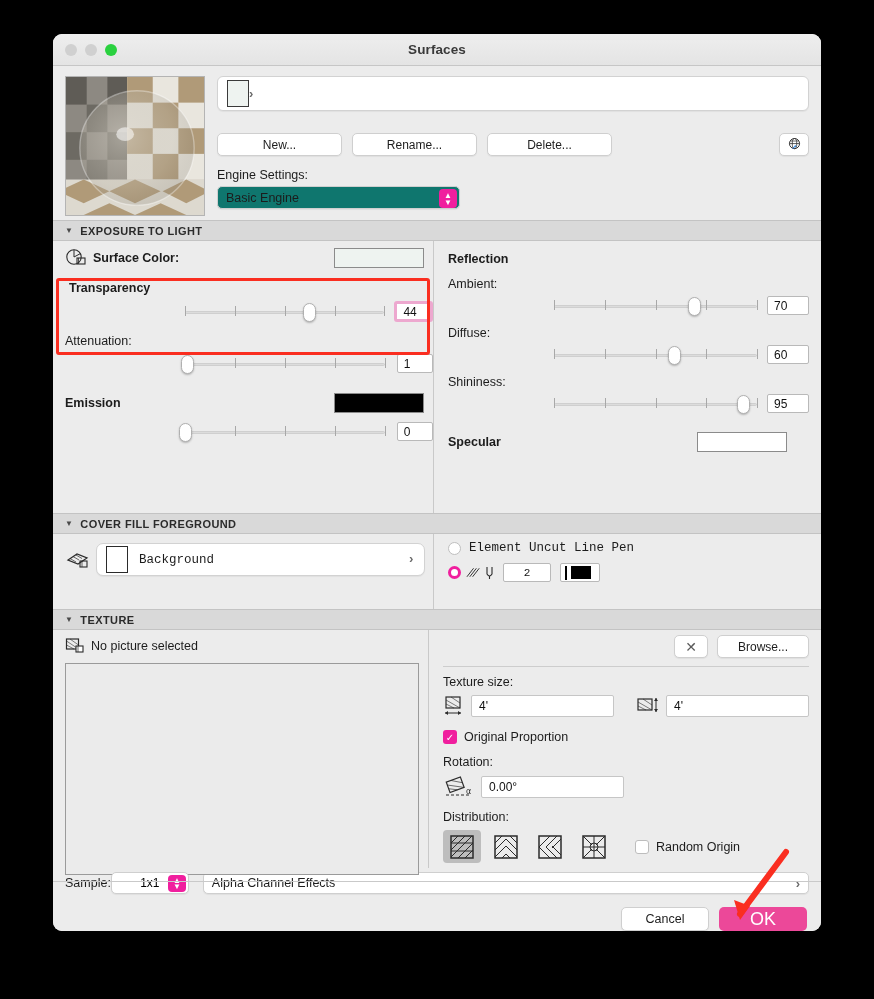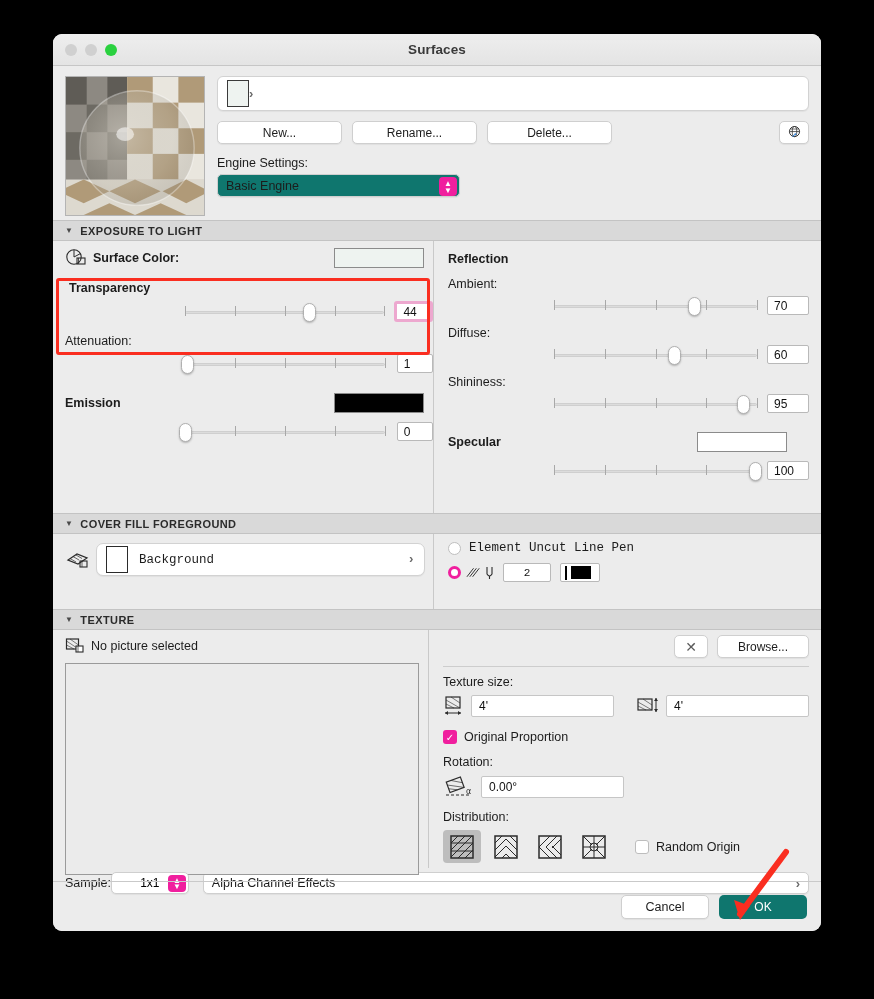--- a/index.html
+++ b/index.html
@@ -57,21 +57,21 @@
     display: flex; align-items: center;
     padding: 0 9px; box-shadow: 0 1px 1px rgba(0,0,0,.05);
   }
   .combo .swatch {
     width: 22px; height: 27px; background: #eef3f0;
     border: 1.4px solid #3a3a3a; flex: 0 0 22px;
   }
   .combo .ctext { margin-left: 11px; font-size: 12.5px; color: #1c1c1c; flex:1; }
   .chev { color: #6a6a6a; font-size: 13px; font-weight: bold; }
 
-  .btnrow { display: flex; margin-top: 10px; align-items: center; }
+  .btnrow { display: flex; margin-top: 22px; align-items: center; }
   .pbtn {
     height: 23px; background: #fff; border: 1px solid #cfcfcf;
     border-radius: 5px; font-size: 12px; color: #1d1d1d;
     display: flex; align-items: center; justify-content: center;
     box-shadow: 0 1px 1px rgba(0,0,0,.06);
     width: 125px; margin-right: 10px;
   }
   .globebtn {
     margin-left: auto; width: 30px; height: 23px; background: #fff;
     border: 1px solid #cfcfcf; border-radius: 5px;
@@ -175,28 +175,28 @@
   .samplepop .stepper{position:absolute;right:2px;top:2px;width:18px;height:17px;
     background:#f01f9e;border-radius:4px;display:flex;flex-direction:column;
     align-items:center;justify-content:center;color:#fff;font-size:8px;line-height:6px;}
   .alpha{
     flex:1;height:22px;background:#fff;border:1px solid #cfcfcf;border-radius:5px;
     display:flex;align-items:center;padding:0 8px;font-size:12.5px;color:#1c1c1c;
     box-shadow:0 1px 1px rgba(0,0,0,.06);
   }
   .footer{
     position:absolute;left:0;right:0;bottom:0;height:50px;
-    border-top:1px solid #c9c9c9;display:flex;align-items:center;
+    border-top:1px solid #c9c9c9;display:flex;align-items:flex-end;
     justify-content:flex-end;padding-right:14px;gap:10px;
   }
   .cancelbtn{width:88px;height:24px;background:#fff;border:1px solid #cfcfcf;border-radius:5px;
     font-size:12.5px;color:#1d1d1d;display:flex;align-items:center;justify-content:center;
     box-shadow:0 1px 1px rgba(0,0,0,.06);}
-  .okbtn{width:88px;height:24px;background:#0f766e;border-radius:5px;
-    font-size:12px;color:#fff;display:flex;align-items:center;justify-content:center;}
+  .okbtn{width:88px;height:24px;background:#ec4899;border-radius:5px;
+    font-size:18px;color:#fff;display:flex;align-items:center;justify-content:center;}
   .arrow{position:absolute;pointer-events:none;}
 </style>
 </head>
 <body>
 
 <div class="window">
 
   <div class="titlebar">
     <div class="lights">
       <div class="light l-red"></div>
@@ -399,32 +399,20 @@
               <div class="tick" style="left:75%"></div>
             <div class="tick" style="left:100%"></div>
             <div class="thumb" style="left:93%"></div>
           </div>
           <div class="numfield" style="margin-left:10px;">95</div>
         </div>
 
         <div style="display:flex;align-items:center;margin-top:19px;">
           <span class="rowlabel bold">Specular</span>
           <div class="colorswatch" style="width:90px;margin-left:auto;margin-right:22px;background:#fff;"></div>
-        </div>
-        <div style="display:flex;align-items:center;margin-top:9px;">
-          <div class="slider" style="width:203px;margin-left:106px;">
-            <div class="track"></div>
-            <div class="tick" style="left:0%"></div>
-              <div class="tick" style="left:25%"></div>
-            <div class="tick" style="left:50%"></div>
-              <div class="tick" style="left:75%"></div>
-            <div class="tick" style="left:100%"></div>
-            <div class="thumb" style="left:99%"></div>
-          </div>
-          <div class="numfield" style="margin-left:10px;">100</div>
         </div>
       </div>
     </div>
 
     <div class="sect">
       <span class="tri">▼</span>
       <span>COVER FILL FOREGROUND</span>
     </div>
 
     <div class="cols" style="height:75px;font-family:Liberation Mono, monospace;">

